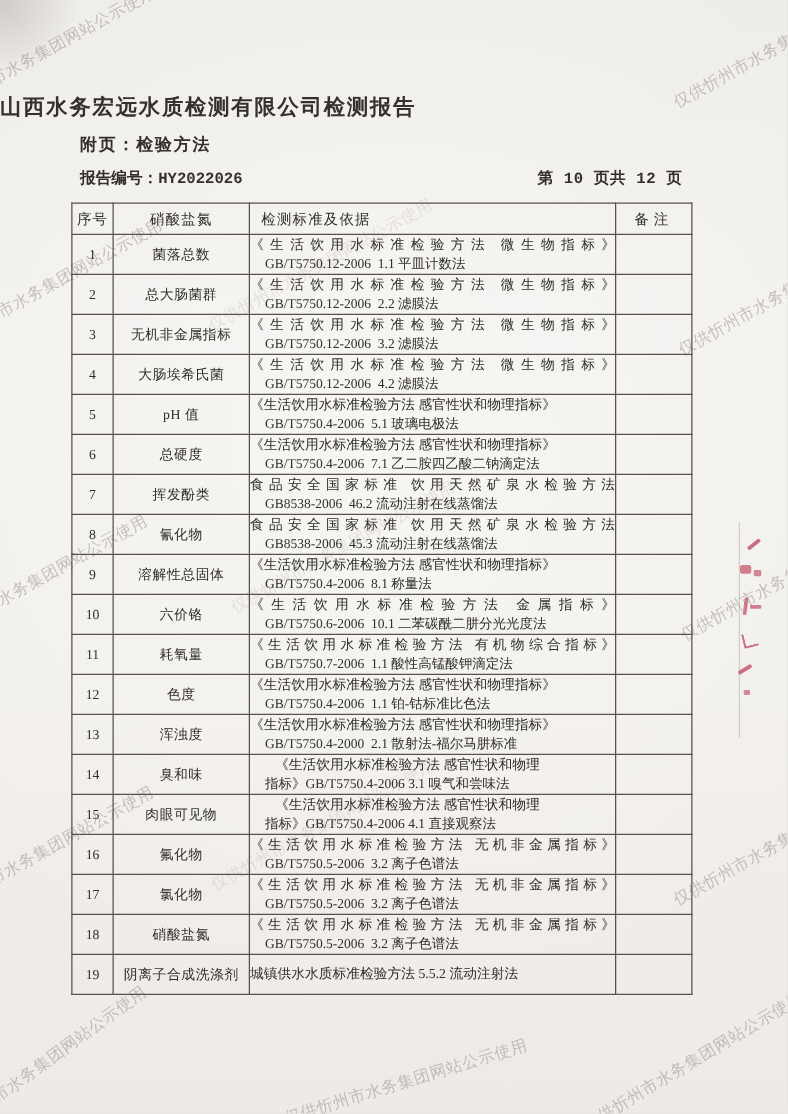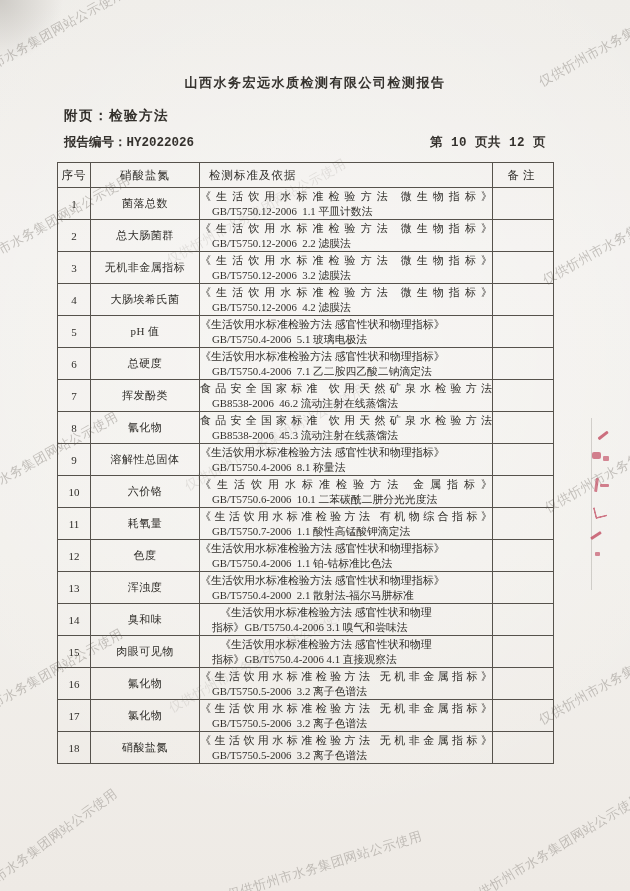--- a/index.html
+++ b/index.html
@@ -6,23 +6,23 @@
   .page{
     position:relative;width:630px;height:891px;overflow:hidden;
     background:
       radial-gradient(120% 90% at 50% 40%, rgba(255,255,255,.35), rgba(0,0,0,0) 60%),
       linear-gradient(180deg,#efede9 0%,#f3f1ee 28%,#f2f0ec 62%,#eeeae5 100%);
     font-family:"Liberation Serif","DejaVu Serif",serif;
     color:#2f2d2a;
   }
   .corner-shade{position:absolute;left:0;top:0;width:70px;height:70px;
     background:radial-gradient(90px 90px at 0 0, rgba(120,115,108,.28), rgba(0,0,0,0) 70%);}
-  .title{position:absolute;left:0;top:74px;width:100%;text-align:center;
+  .title{position:absolute;left:0;top:74px;width:100%;
     font-family:"Liberation Sans","DejaVu Sans",sans-serif;
-    font-size:13px;font-weight:bold;letter-spacing:1.5px;color:#35322e;}
+    font-size:17px;font-weight:bold;letter-spacing:1.5px;color:#35322e;}
   .subtitle{position:absolute;left:64px;top:107px;
     font-family:"Liberation Sans","DejaVu Sans",sans-serif;
     font-size:13.5px;font-weight:bold;letter-spacing:1.5px;color:#33302c;}
   .meta{position:absolute;left:64px;top:134px;width:482px;display:flex;
     justify-content:space-between;align-items:baseline;
     font-size:12.5px;font-weight:600;color:#34312d;font-family:Liberation Mono, monospace;}
   .meta .pageinfo{letter-spacing:.5px;}
   table.methods{position:absolute;left:57px;top:162px;width:496px;
     border-collapse:collapse;table-layout:fixed;}
   table.methods th,table.methods td{
@@ -272,16 +272,24 @@
         </tr>
         <tr class="row">
           <td class="no">18</td>
           <td class="item">硝酸盐氮</td>
           <td class="std">
             <div class="l1 spread">《生活饮用水标准检验方法 无机非金属指标》</div>
             <div class="l2">GB/T5750.5-2006  3.2 离子色谱法</div>
           </td>
           <td class="rem"></td>
         </tr>
+        <tr class="row">
+          <td class="no">19</td>
+          <td class="item">阴离子合成洗涤剂</td>
+          <td class="std">
+            <div class="l1 normal">城镇供水水质标准检验方法 5.5.2  流动注射法</div>
+          </td>
+          <td class="rem"></td>
+        </tr>
       </tbody>
   </table>
 
 </div>
 
 </body></html>

